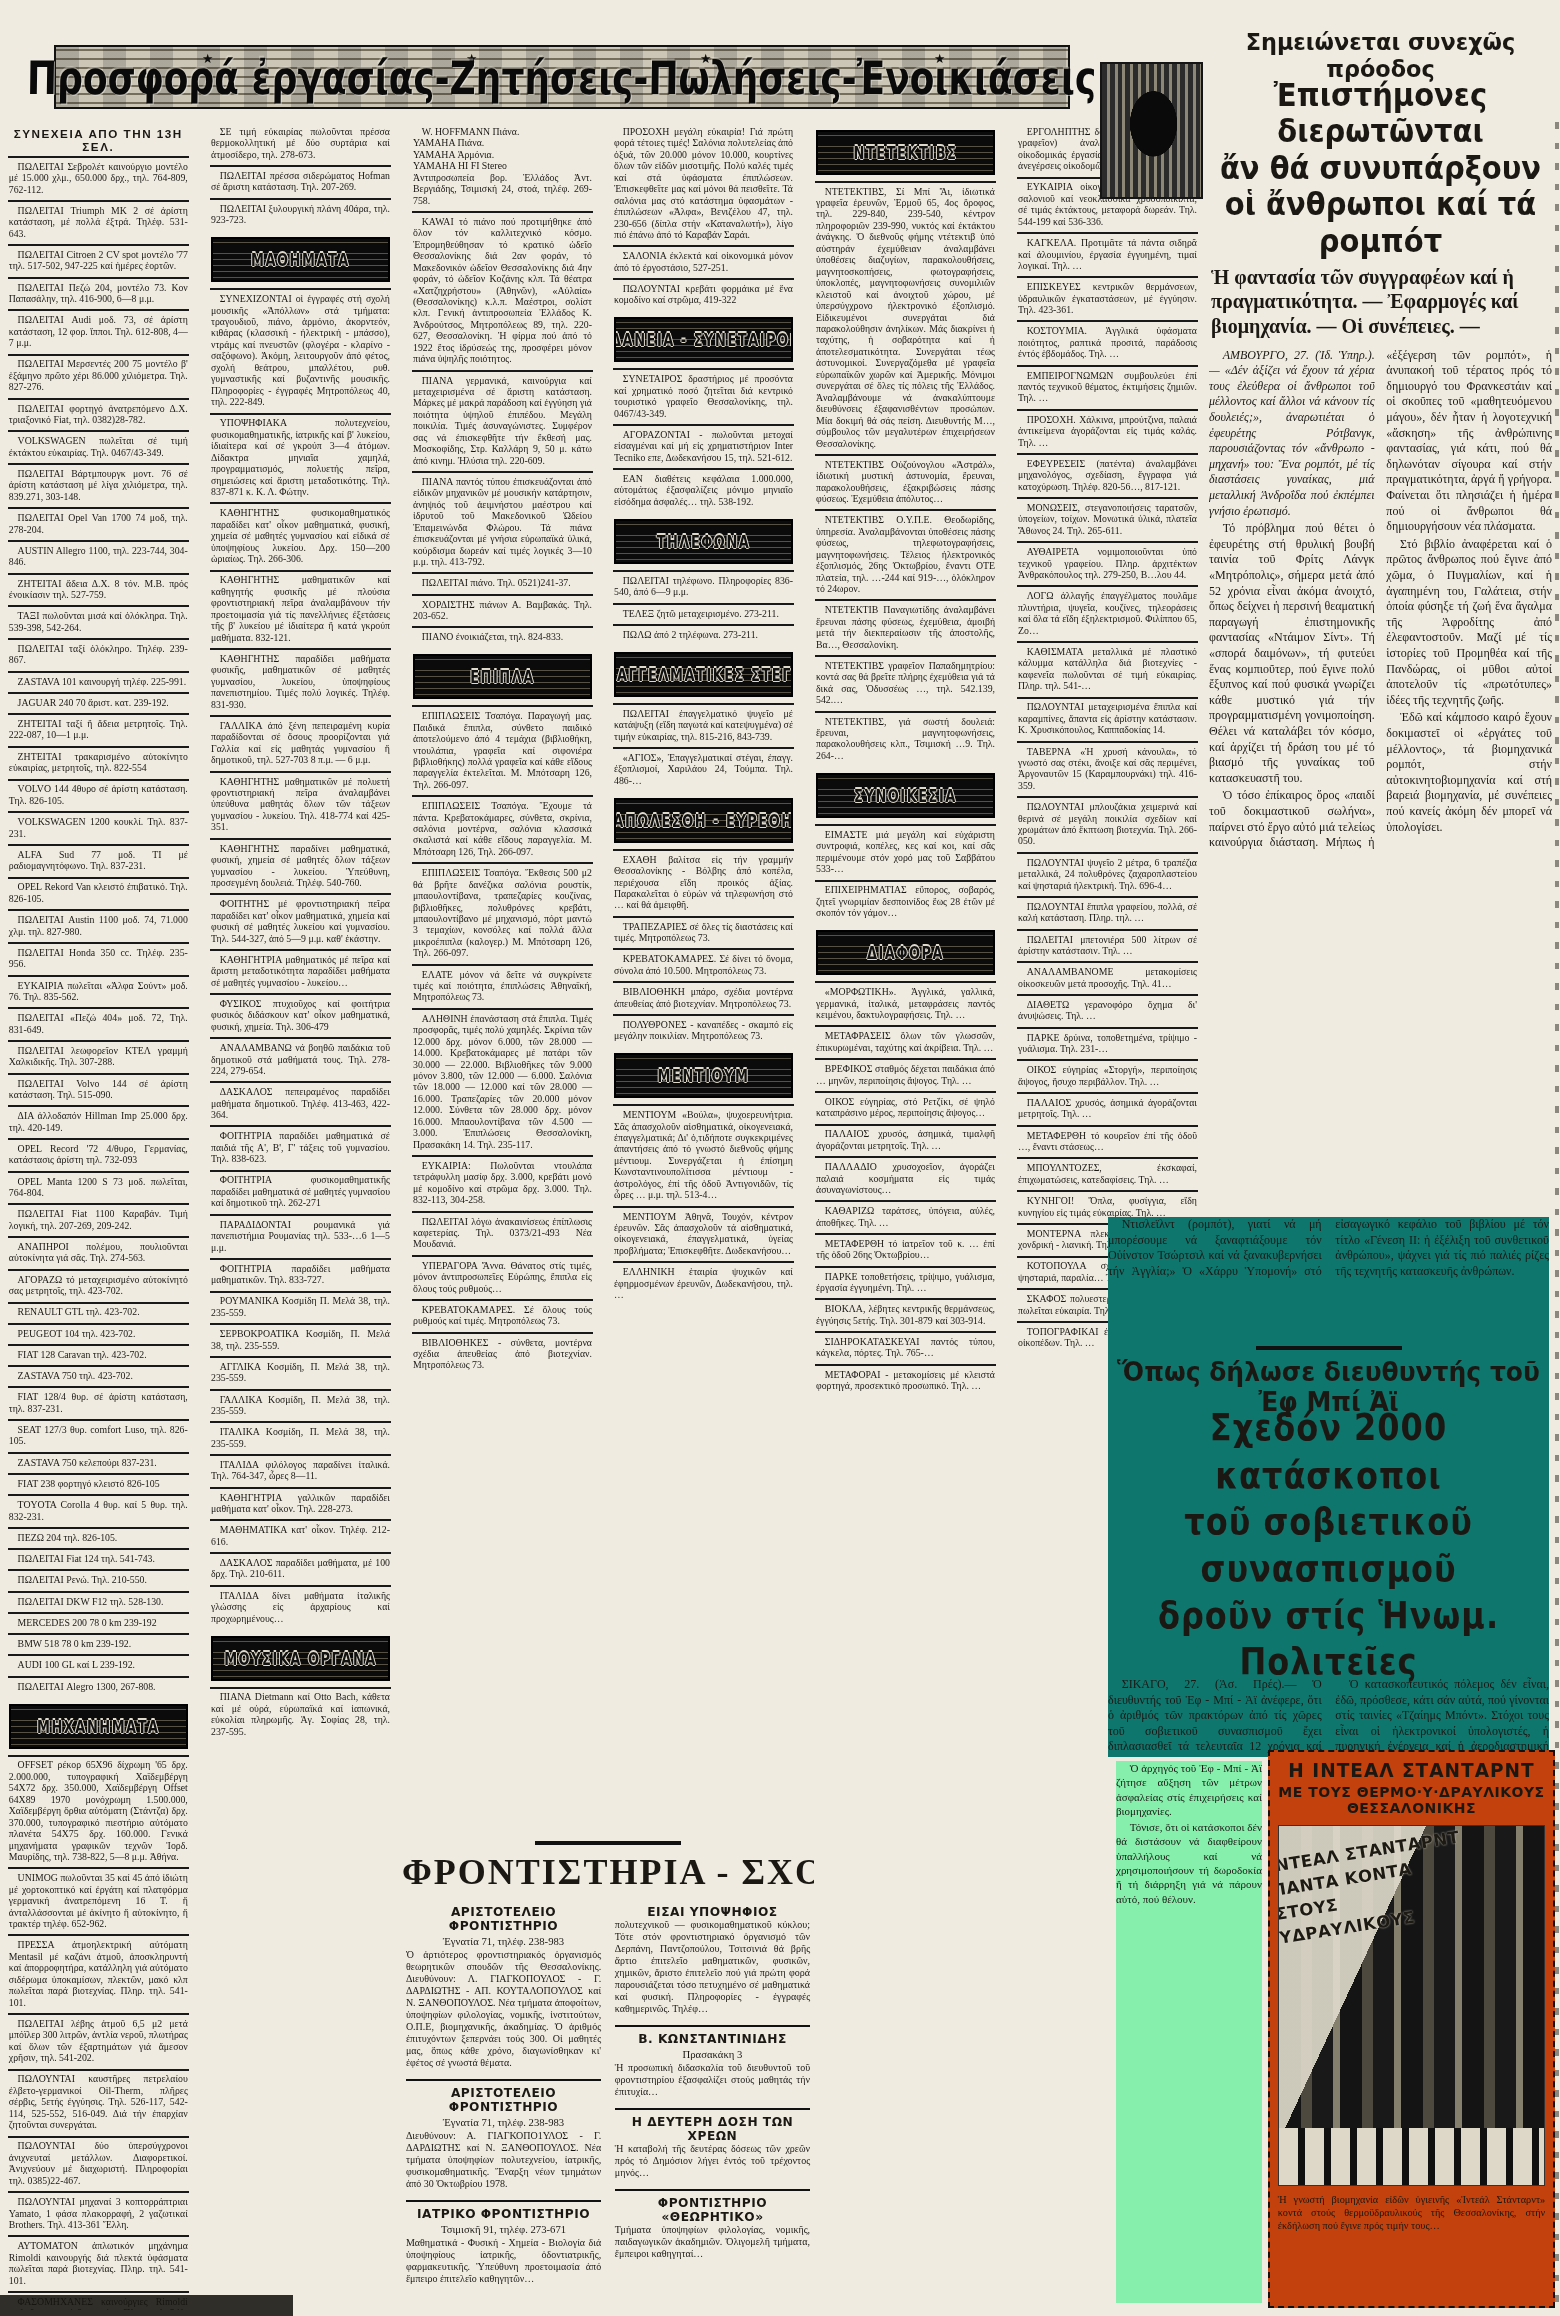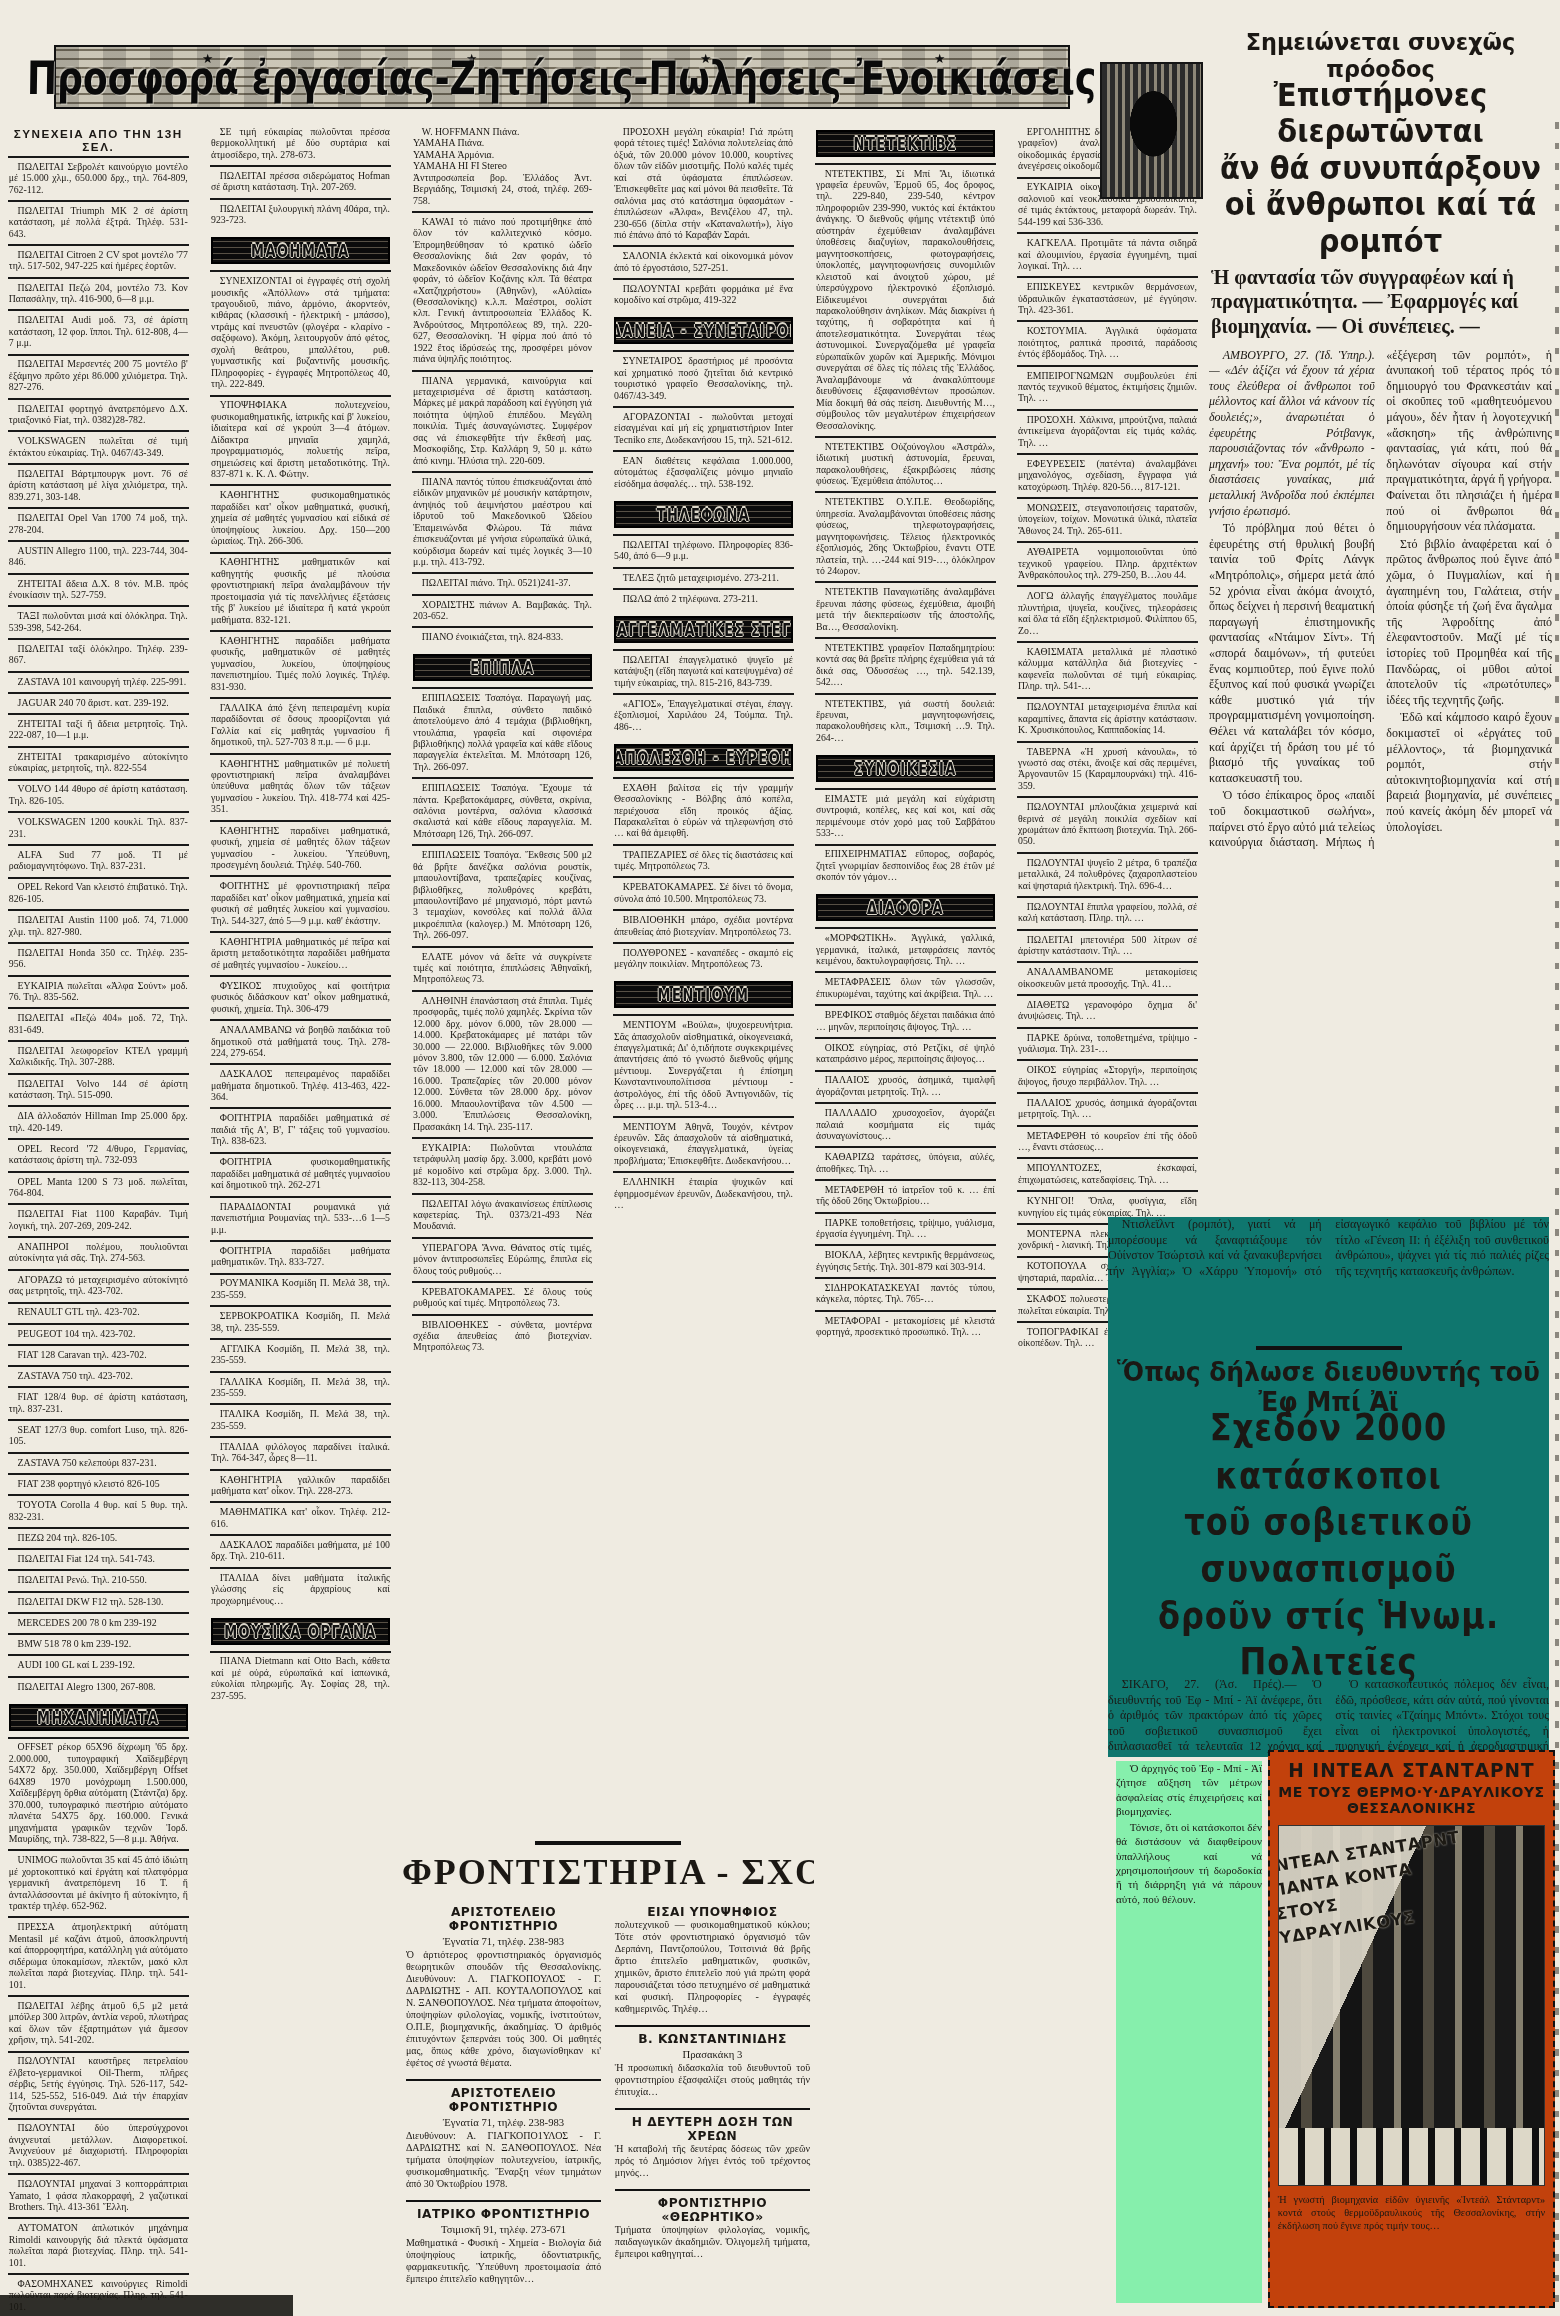--- a/index.html
+++ b/index.html
@@ -33,21 +33,21 @@
     font-size:9.8px;line-height:1.17;text-align:justify;text-indent:8.8px;
     white-space:pre-line;word-break:break-word;
   }
   .col > .ad:first-child{border-top:none;}
   .subhead{
     font-family:Liberation Sans, sans-serif;font-weight:bold;font-size:11.7px;
     text-align:center;letter-spacing:1.5px;padding:3.9px 0 2.9px;border-top:2.4px solid #191919;
   }
   .col > .subhead:first-child{border-top:none;}
   .sec-header{
-    margin:6.8px 1px 5.9px;height:27px;border:2px solid #000;
+    margin:6.8px 1px 5.9px;height:45px;border:2px solid #000;
     background:
       repeating-linear-gradient(0deg,#0b0b0b 0 2px,#575045 2px 2.9px,#0b0b0b 2.9px 5.9px);
     display:flex;align-items:center;justify-content:center;overflow:hidden;
   }
   .sec-header span{
     font-family:"DejaVu Sans",sans-serif;font-weight:bold;font-size:13px;
     letter-spacing:1.5px;color:#111;white-space:nowrap;
     text-shadow:-1px 0 #ded9cb,1px 0 #ded9cb,0 -1px #ded9cb,0 1px #ded9cb;
     transform:scaleY(1.35);
   }

